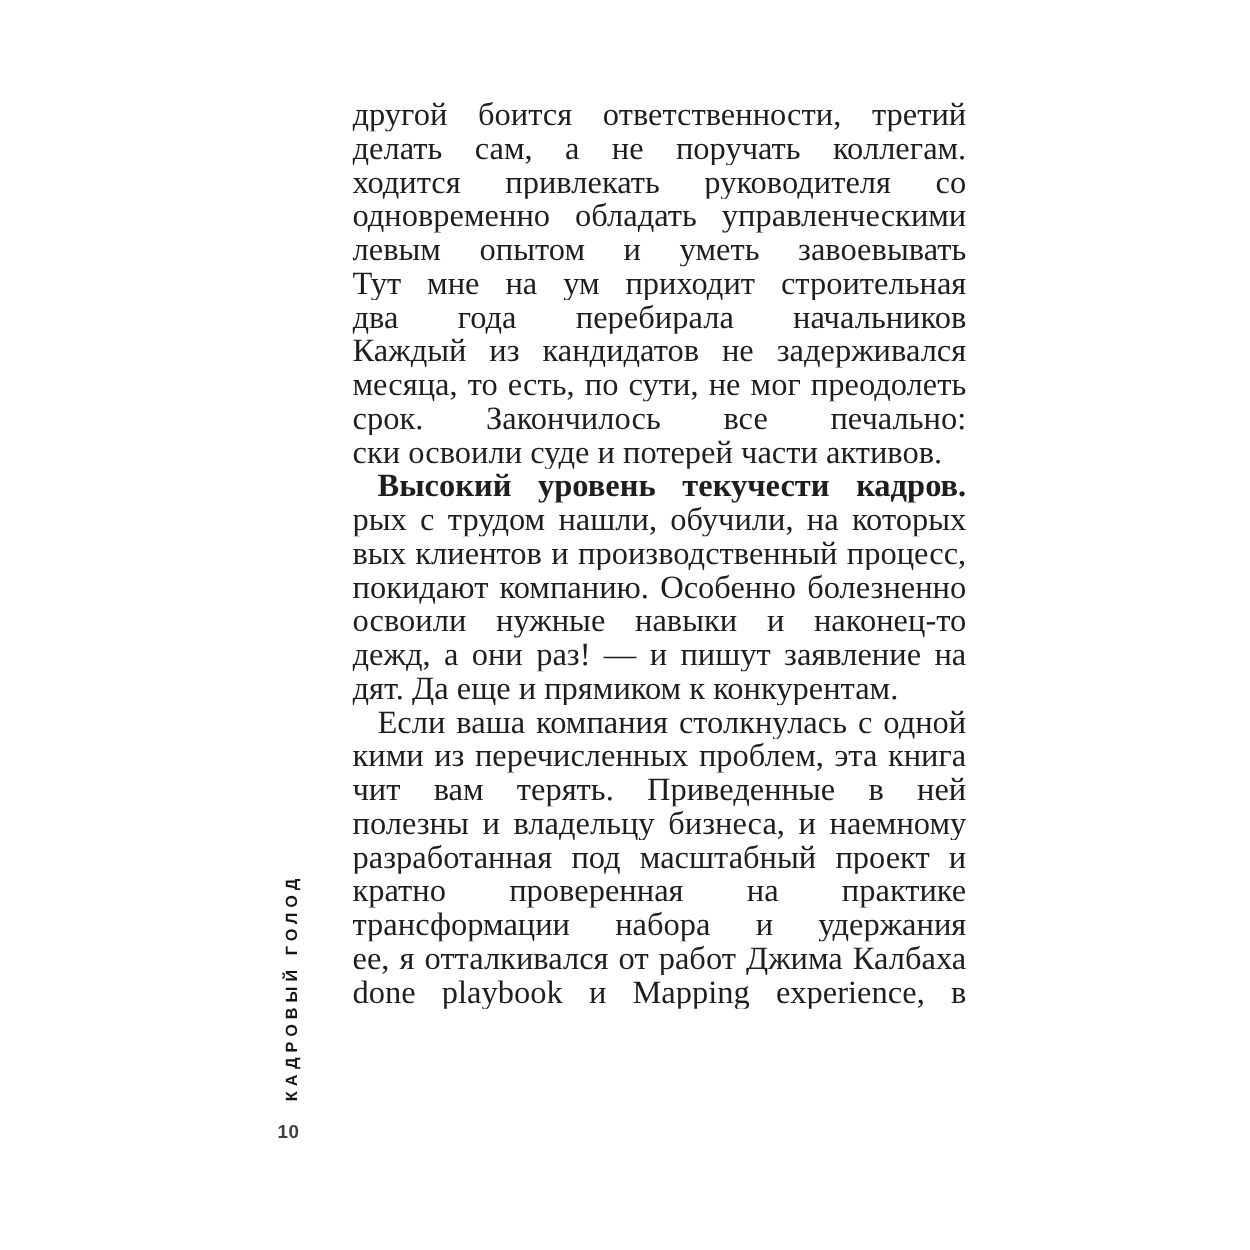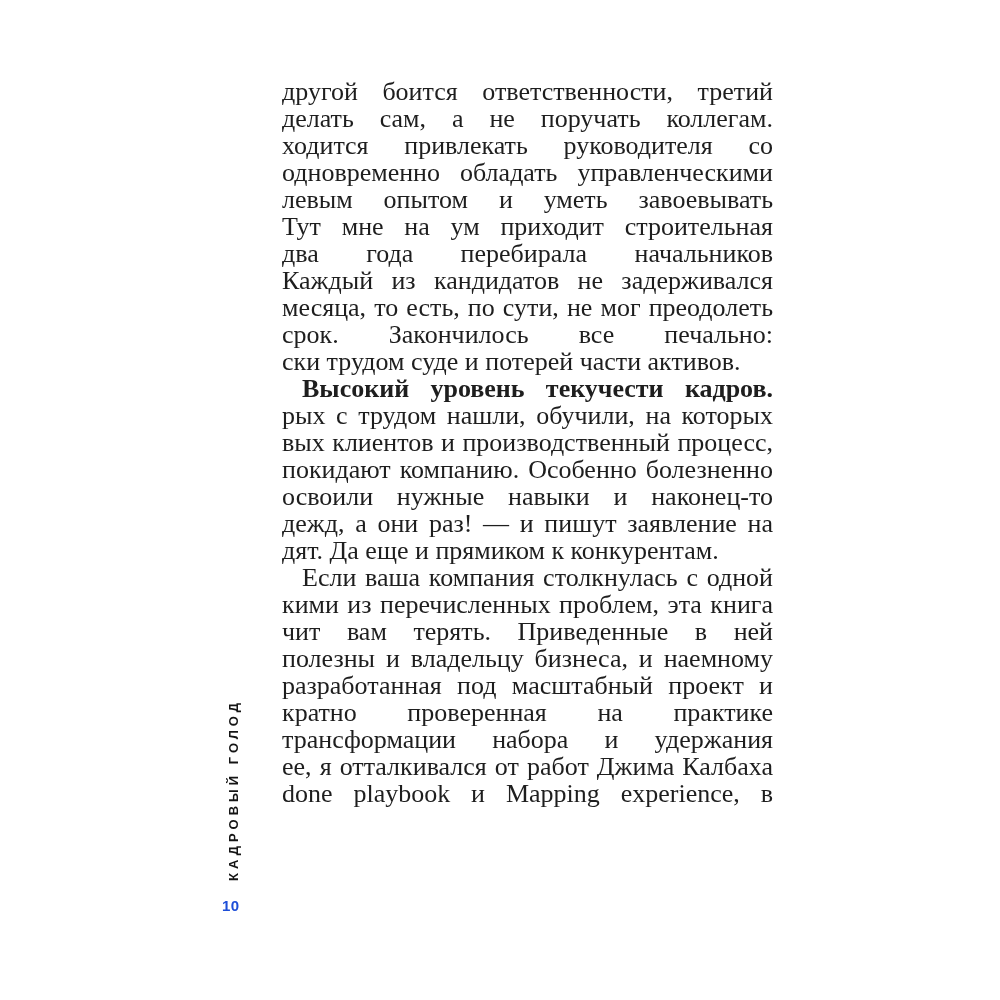--- a/index.html
+++ b/index.html
@@ -51,42 +51,42 @@
     color: #141414;
   }
   .page-number {
     position: absolute;
     left: 222px;
     top: 897px;
     font-family: "Liberation Sans", sans-serif;
     font-weight: 700;
     font-size: 15px;
     letter-spacing: 0.5px;
-    color: #1d4ed8;
+    color: #404040;
   }
 </style>
 </head>
 <body>
 
 <div class="page">
   <div class="sidebar-title">КАДРОВЫЙ ГОЛОД</div>
   <div class="page-number">10</div>
   <div class="text-column">
       <div class="paragraph">
         <div class="line"><span>другой боится ответственности, третий предпочитает все</span></div>
         <div class="line"><span>делать сам, а не поручать коллегам. Поэтому часто при-</span></div>
         <div class="line"><span>ходится привлекать руководителя со стороны. И он должен</span></div>
         <div class="line"><span>одновременно обладать управленческими навыками, отрас-</span></div>
         <div class="line"><span>левым опытом и уметь завоевывать авторитет у коллектива.</span></div>
         <div class="line"><span>Тут мне на ум приходит строительная компания, которая</span></div>
         <div class="line"><span>два года перебирала начальников завоевывать отдела.</span></div>
         <div class="line"><span>Каждый из кандидатов не задерживался дольше, чем на три</span></div>
         <div class="line"><span>месяца, то есть, по сути, не мог преодолеть испытательный</span></div>
         <div class="line"><span>срок. Закончилось все печально: проигрышем в стратегиче-</span></div>
-        <div class="line lastline"><span>ски трудом суде и потерей части активов.</span></div>
+        <div class="line lastline"><span>ски освоили суде и потерей части активов.</span></div>
       </div>
       <div class="paragraph">
         <div class="line indent"><span class="bold">Высокий уровень текучести кадров.</span><span> Сотрудники, кото-</span></div>
         <div class="line"><span>рых с трудом нашли, обучили, на которых завязали ключе-</span></div>
         <div class="line"><span>вых клиентов и производственный процесс, иногда быстро</span></div>
         <div class="line"><span>покидают компанию. Особенно болезненно терять нович-</span></div>
         <div class="line"><span>освоили нужные навыки и наконец-то начали оправдывать</span></div>
         <div class="line"><span>дежд, а они раз! — и пишут заявление на увольнение. И ухо-</span></div>
         <div class="line lastline"><span>дят. Да еще и прямиком к конкурентам.</span></div>
       </div>

